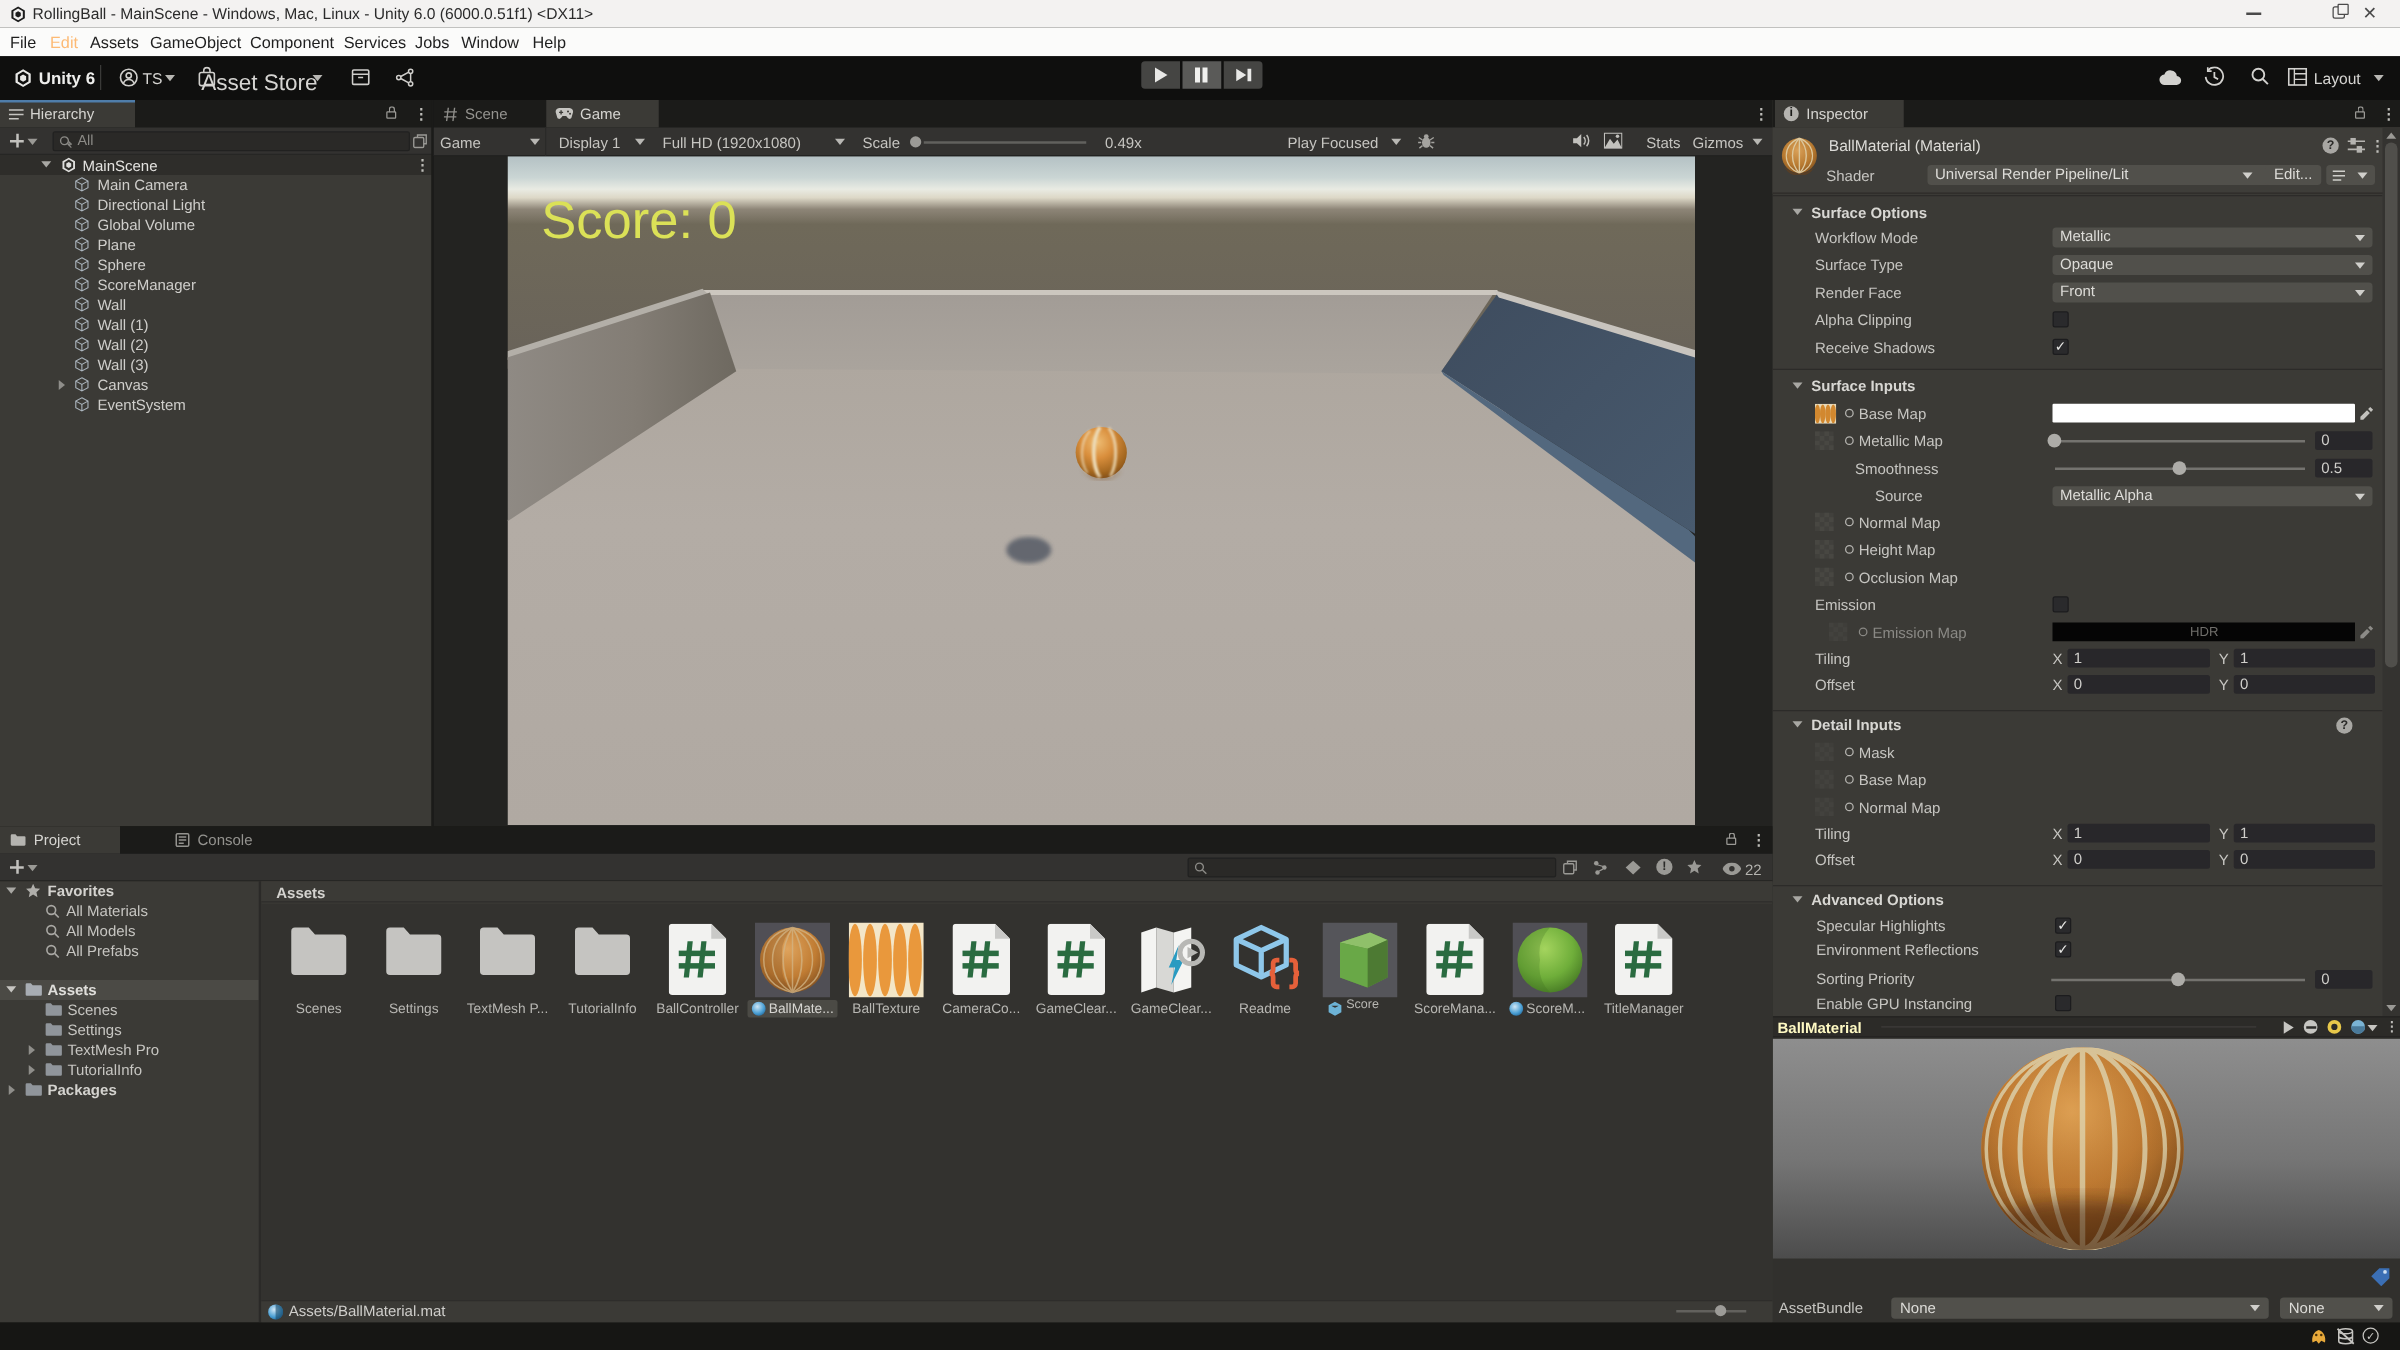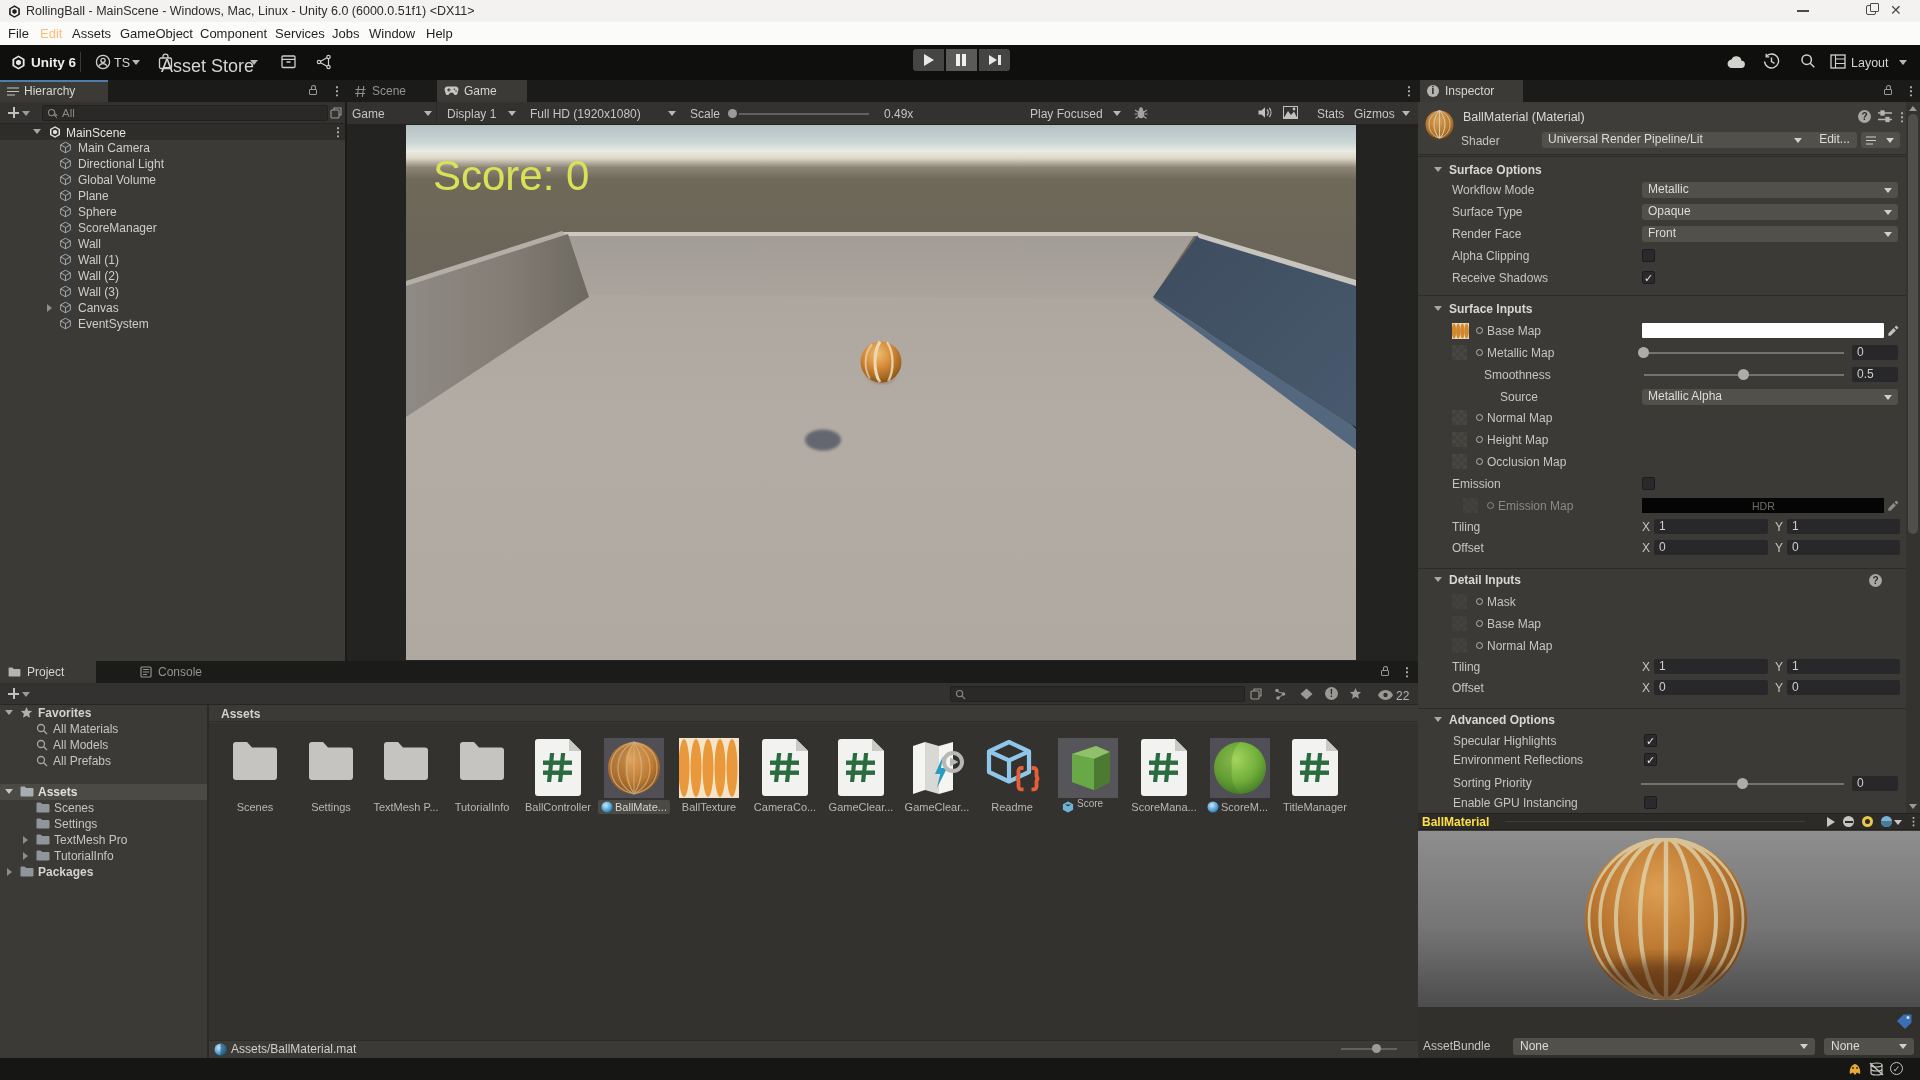--- a/index.html
+++ b/index.html
@@ -454,21 +454,21 @@
 <div class="a" style="left:1641px;top:783px;width:203px;height:1.6px;background:#74736f"></div>
 <div class="a" style="left:1737px;top:778px;width:11px;height:11px;border-radius:50%;background:#adaca8"></div>
 <div class="fld" style="left:1852px;top:776px;width:46px;height:15px">0</div>
 <div class="t" style="left:1453px;top:796px">Enable GPU Instancing</div>
 <div class="cb" style="left:1644px;top:796px"></div>
 <div class="a" style="left:1906px;top:102px;width:14px;height:711px;background:#343330"></div>
 <div class="a" style="left:1908px;top:114px;width:10px;height:420px;background:#504f4b;border-radius:5px"></div>
 <div class="tri-d" style="left:1909px;top:106px;border-top:none;border-bottom:5px solid #9a9995"></div>
 <div class="tri-d" style="left:1909px;top:804px;border-top-color:#9a9995"></div>
 <div class="a" style="left:1418px;top:813px;width:502px;height:17px;background:#2c2b28;border-top:1px solid #232220;border-bottom:1px solid #232220"></div>
-<div class="t" style="left:1422px;top:815px;font-weight:bold;color:#fde047">BallMaterial</div>
+<div class="t" style="left:1422px;top:815px;font-weight:bold;color:#fef9c3">BallMaterial</div>
 <div class="a" style="left:1505px;top:821px;width:300px;height:1px;background:#3e3d3a"></div>
 <div class="a" style="left:1827px;top:817px;width:0;height:0;border-top:5px solid transparent;border-bottom:5px solid transparent;border-left:8px solid #c6c5c1"></div>
 <div class="a" style="left:1843px;top:816px;width:11px;height:11px;border-radius:50%;background:#c6c5c1"></div>
 <div class="a" style="left:1844.5px;top:820.5px;width:8px;height:2px;background:#2c2b28"></div>
 <div class="a" style="left:1862px;top:816px;width:11px;height:11px;border-radius:50%;background:#e8c84a"></div>
 <div class="a" style="left:1865px;top:819px;width:5px;height:5px;border-radius:50%;background:#2c2b28"></div>
 <div class="a" style="left:1881px;top:816px;width:11px;height:11px;border-radius:50%;background:#7ab3d4"></div>
 <div class="a" style="left:1881px;top:821px;width:11px;height:6px;border-radius:0 0 6px 6px;background:#4a7a9a"></div>
 <div class="tri-d" style="left:1894px;top:820px;border-top-color:#c6c5c1"></div>
 <div class="dots" style="left:1908px;top:815px;font-size:11px">⋮</div>

